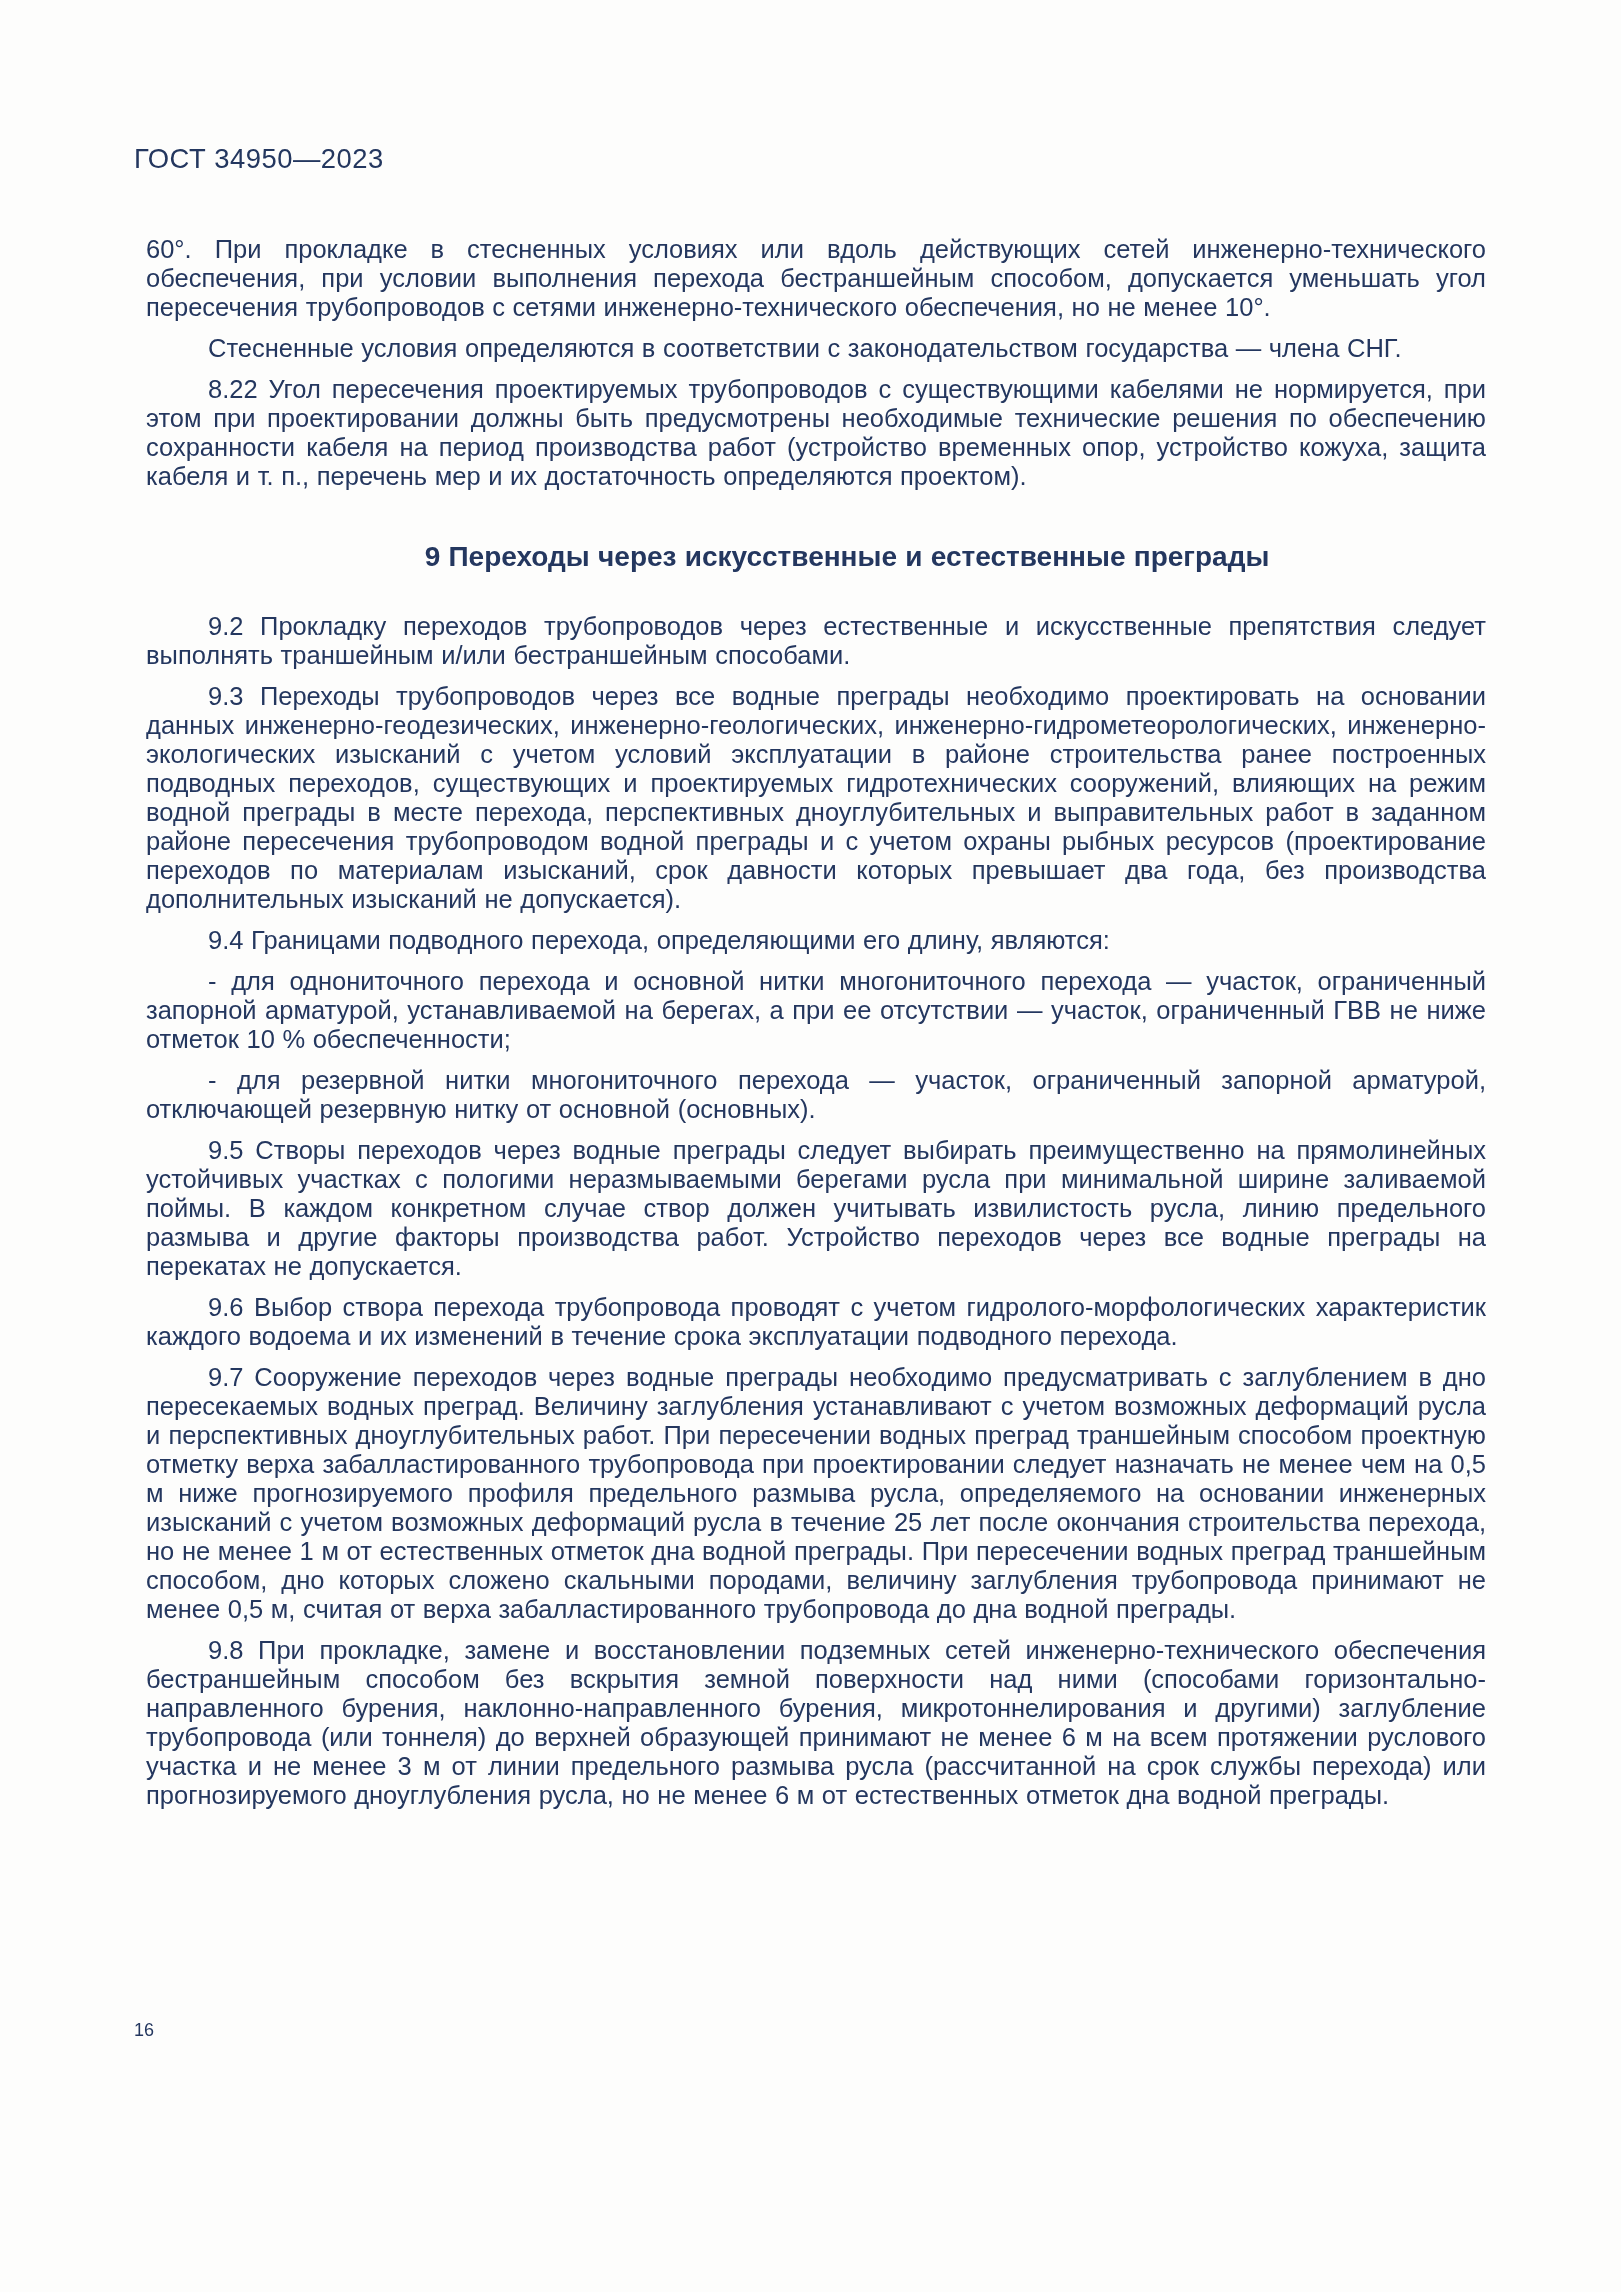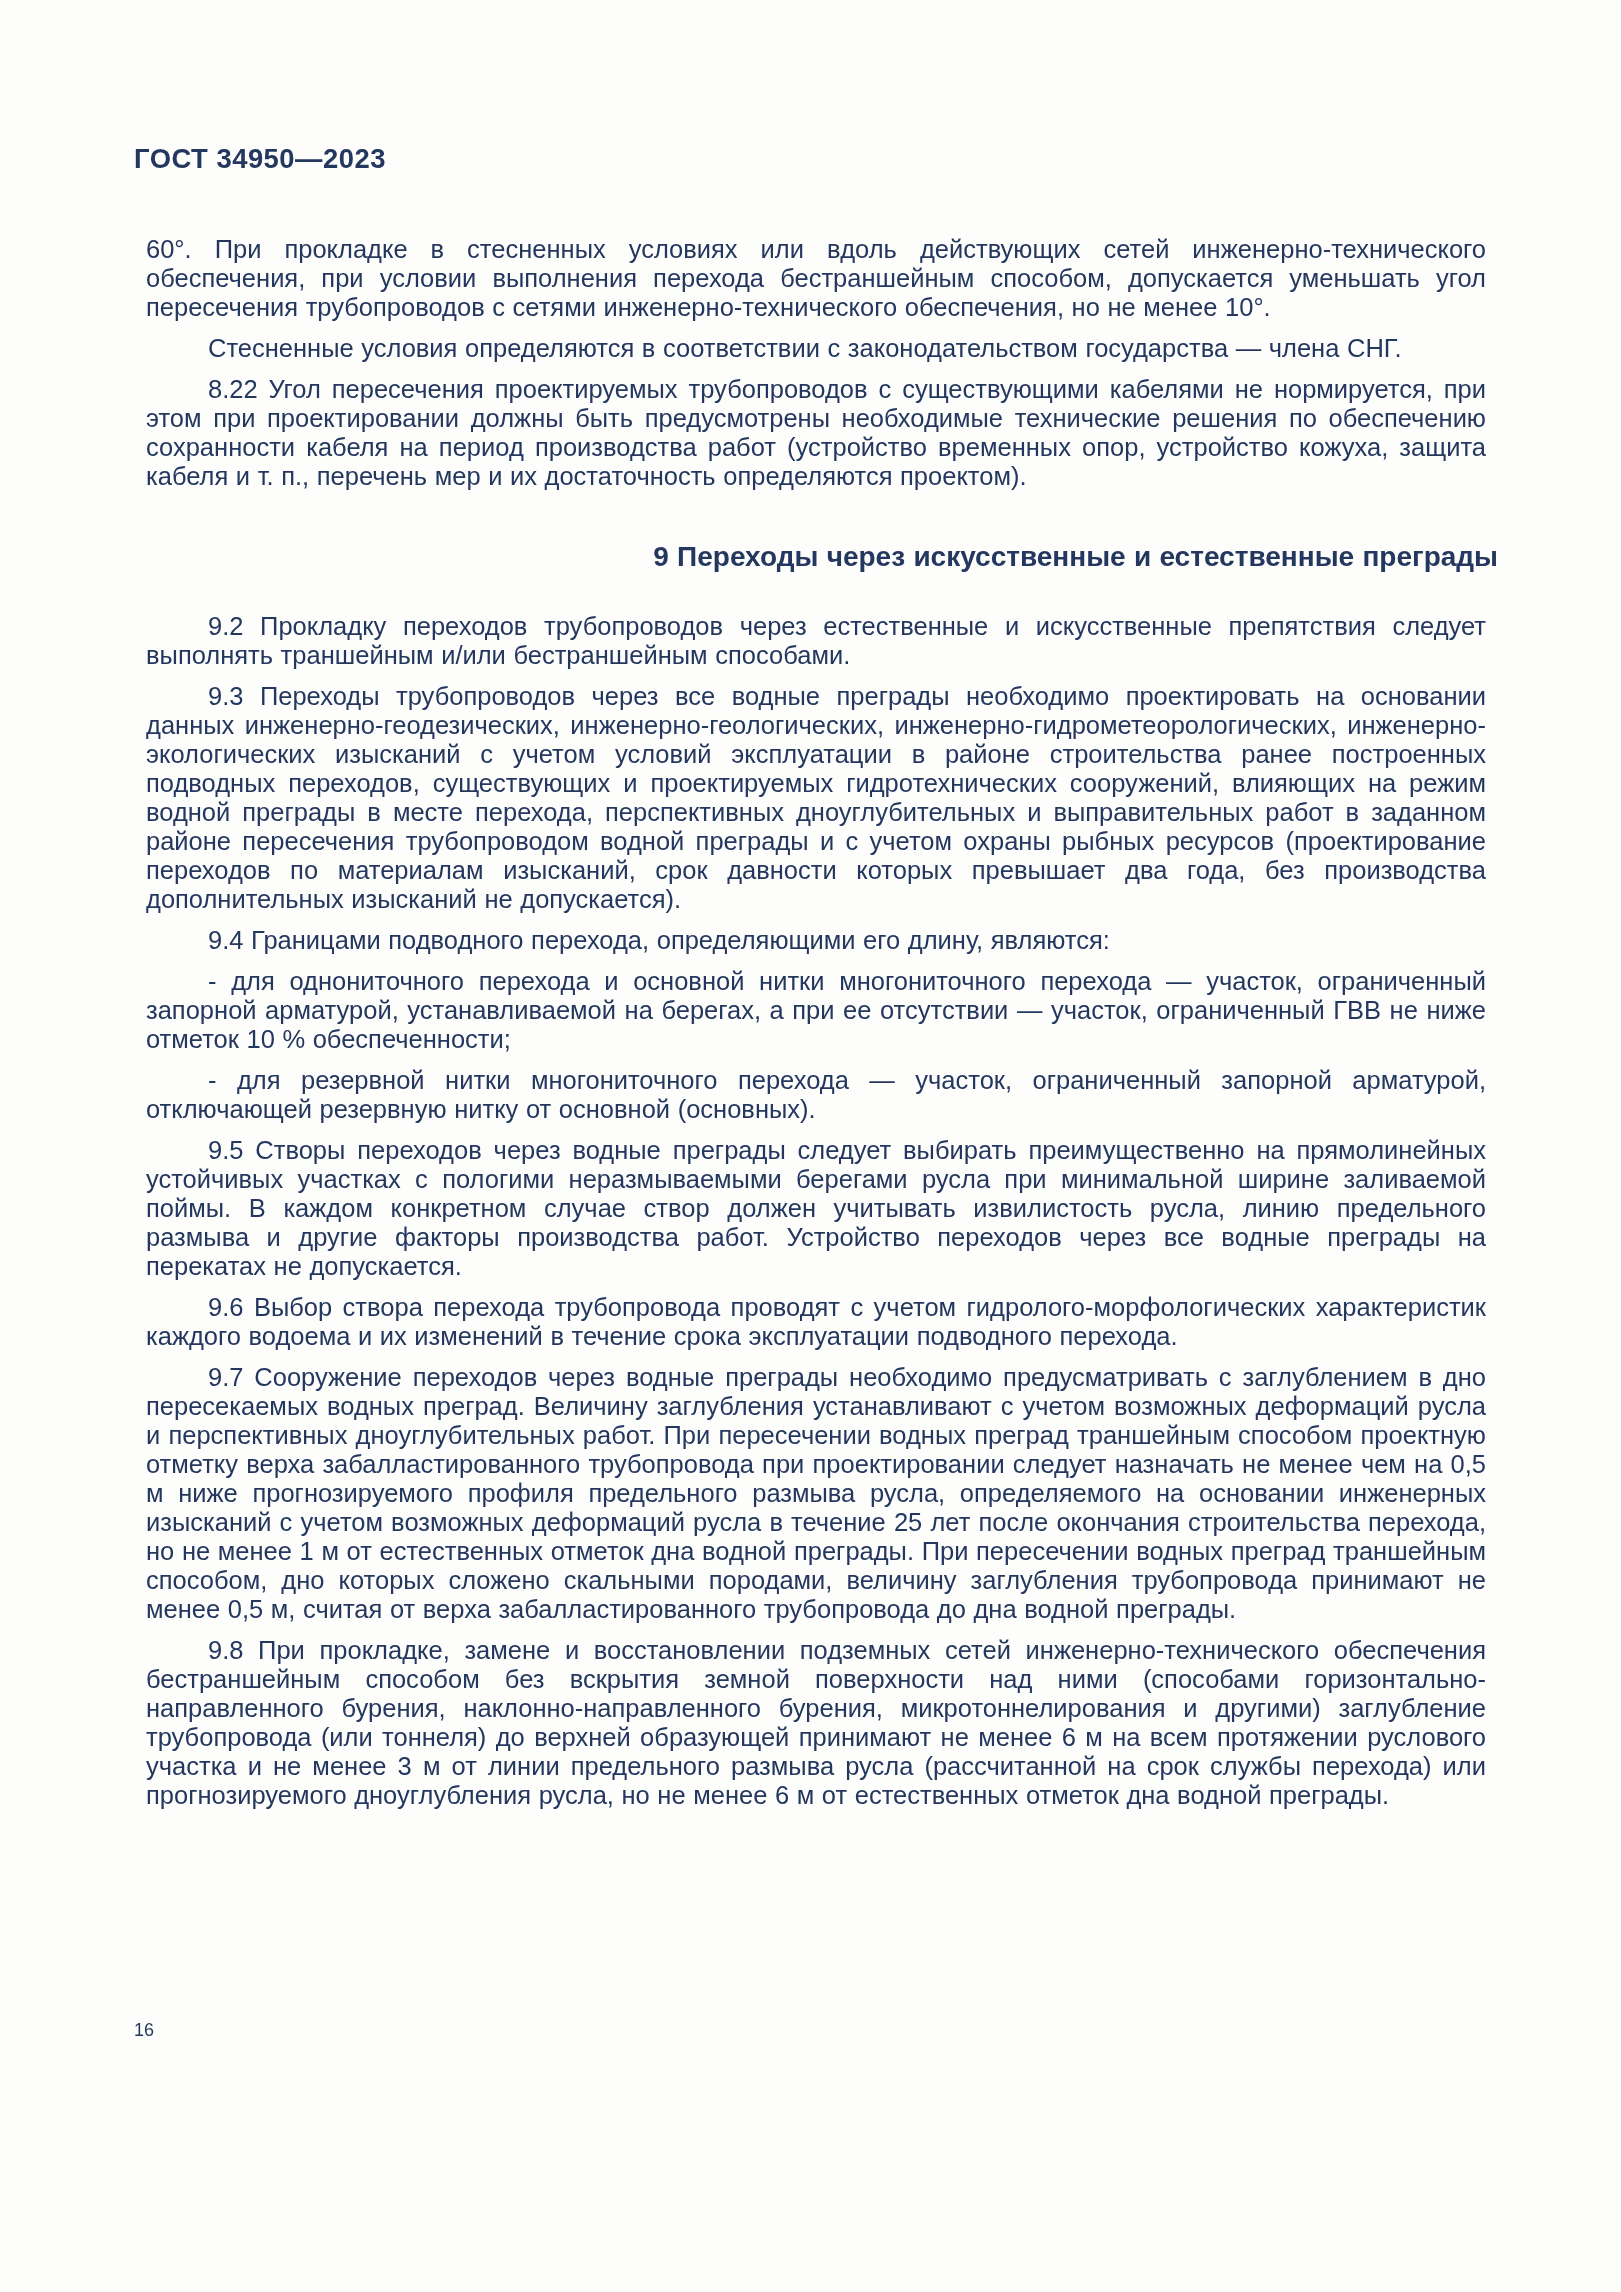--- a/index.html
+++ b/index.html
@@ -15,21 +15,21 @@
     background: #fdfdfc;
     overflow: hidden;
     font-family: "Liberation Sans", sans-serif;
     color: #24375f;
   }
   .doc-header {
     position: absolute;
     top: 143px;
     left: 134px;
     font-size: 27.4px;
-    font-weight: bold;
+    font-weight: normal;
     letter-spacing: 0.5px;
   }
   .doc-body {
     position: absolute;
     top: 223px;
     left: 134px;
     width: 1364px;
     font-size: 25.5px;
     line-height: 29px;
     text-align: justify;
@@ -41,21 +41,21 @@
     margin: 12px;
     text-indent: 62px;
   }
   .para.no-indent {
     text-indent: 0;
   }
   .section-heading {
     font-size: 28px;
     line-height: 33px;
     font-weight: bold;
-    text-align: right;
+    text-align: center;
     margin: 49px 0 39px 0;
     padding-left: 62px;
   }
   .page-number {
     position: absolute;
     top: 2000px;
     left: 134px;
     font-size: 18px;
     margin-top: 20px;
   }

